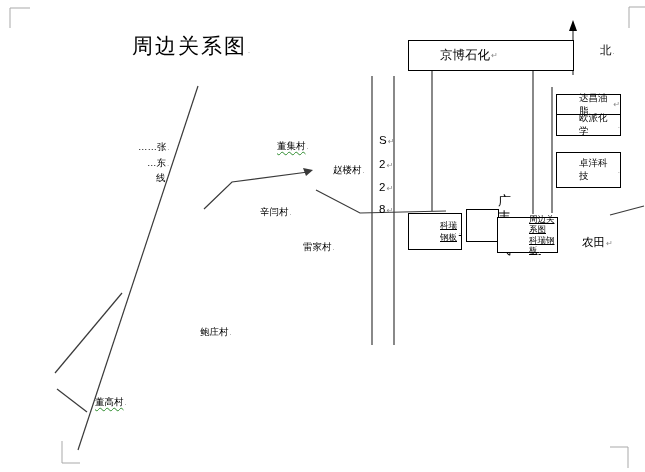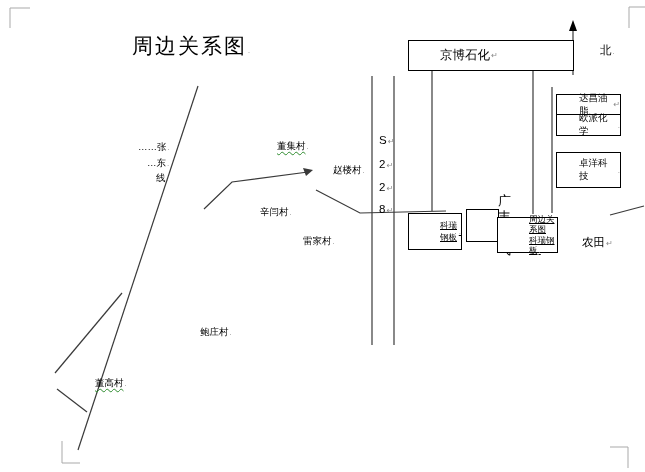--- a/index.html
+++ b/index.html
@@ -108,27 +108,27 @@
 
   <div class="lbl vname" style="left:277px;top:128px">
     <span class="squiggle">董集村</span><span class="mark">.</span>
   </div>
   <div class="lbl vname" style="left:333px;top:152px">
     <span>赵楼村</span><span class="mark">.</span>
   </div>
   <div class="lbl vname" style="left:260px;top:194px">
     <span>辛闫村</span><span class="mark">.</span>
   </div>
-  <div class="lbl vname" style="left:303px;top:223px">
+  <div class="lbl vname" style="left:303px;top:229px">
     <span>雷家村</span><span class="mark">.</span>
   </div>
   <div class="lbl vname" style="left:200px;top:314px">
     <span>鲍庄村</span><span class="mark">.</span>
   </div>
-  <div class="lbl vname" style="left:95px;top:365px">
+  <div class="lbl vname" style="left:95px;top:384px">
     <span class="squiggle">董高村</span><span class="mark">.</span>
   </div>
 
   <div class="box small" style="left:408px;top:213px;width:54px;height:37px">
     <span>科瑞钢板</span>
       <span class="mark">.</span>
   </div>
   <div class="box" style="left:466px;top:209px;width:28px;height:33px;font-size:13px">
     <span class="stack">
       <span>广丰</span>

